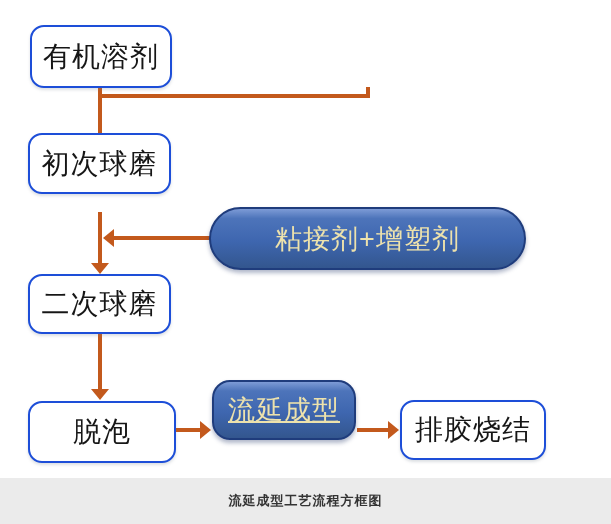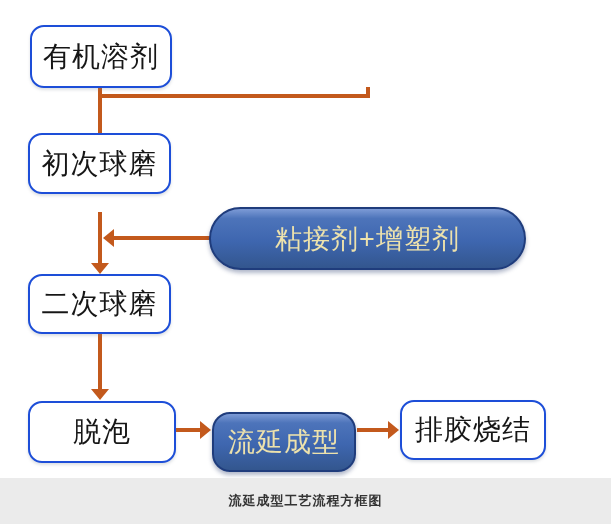--- a/index.html
+++ b/index.html
@@ -116,21 +116,21 @@
   </div>
 
   <div class="node white-box" style="left:28px;  top:274px; width:143px; height:60px;">
     <span>二次球磨</span>
   </div>
 
   <div class="node white-box" style="left:28px;  top:401px; width:148px; height:62px;">
     <span>脱泡</span>
   </div>
 
-  <div class="node blue-pill pill-rect" style="left:212px; top:412px; width:144px; height:60px;">
+  <div class="node blue-pill pill-rect" style="left:212px; top:380px; width:144px; height:60px;text-decoration:underline;">
     <span>流延成型</span>
   </div>
 
   <div class="node white-box" style="left:400px; top:400px; width:146px; height:60px;">
     <span>排胶烧结</span>
   </div>
 
   <div class="caption-bar">
     <span class="caption-text">流延成型工艺流程方框图</span>
   </div>

